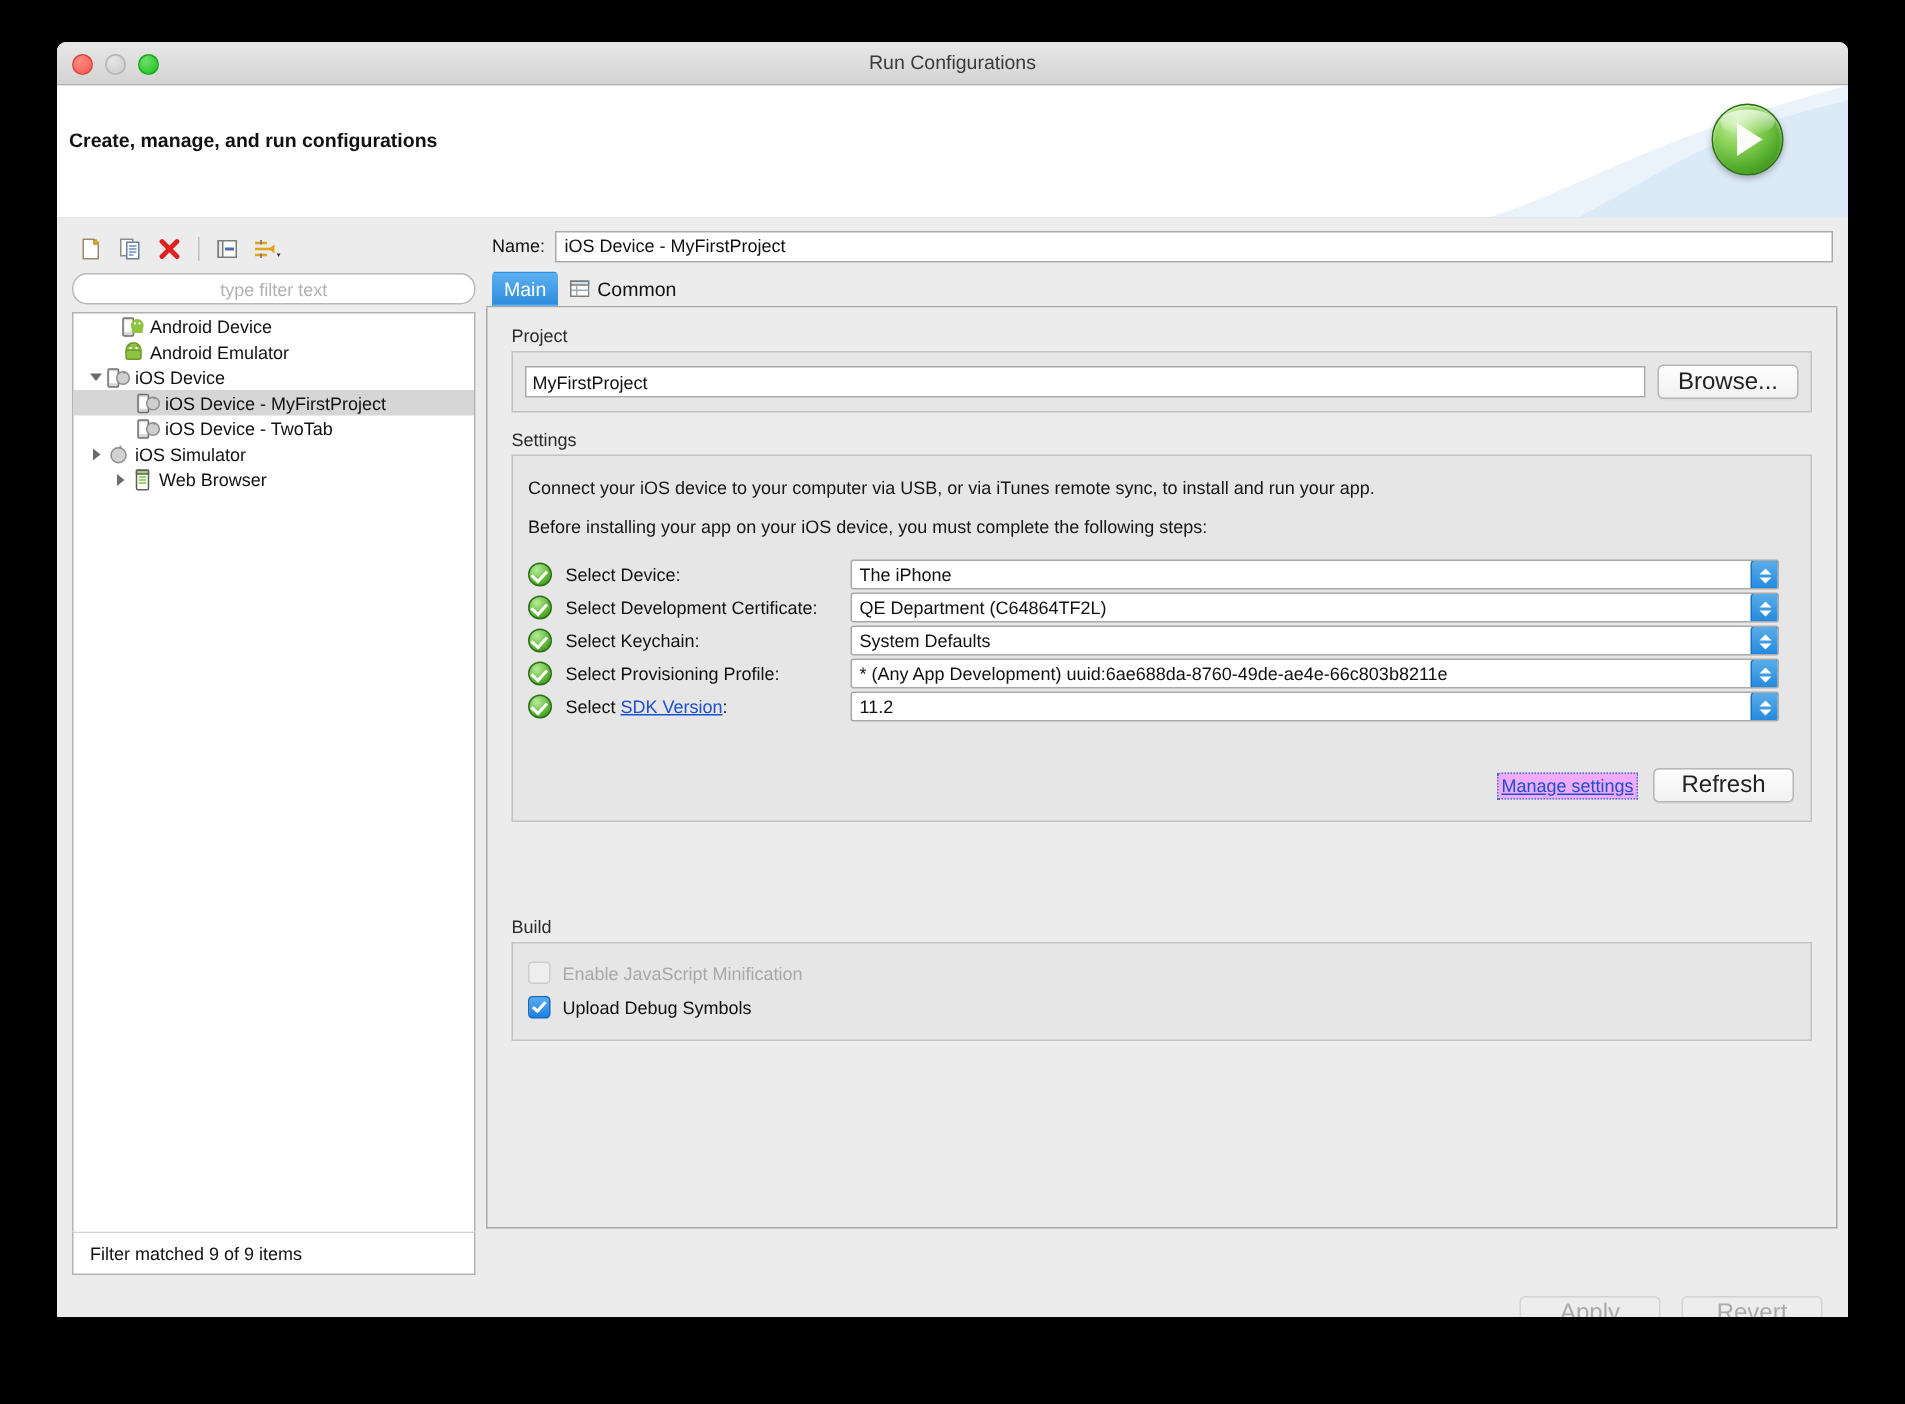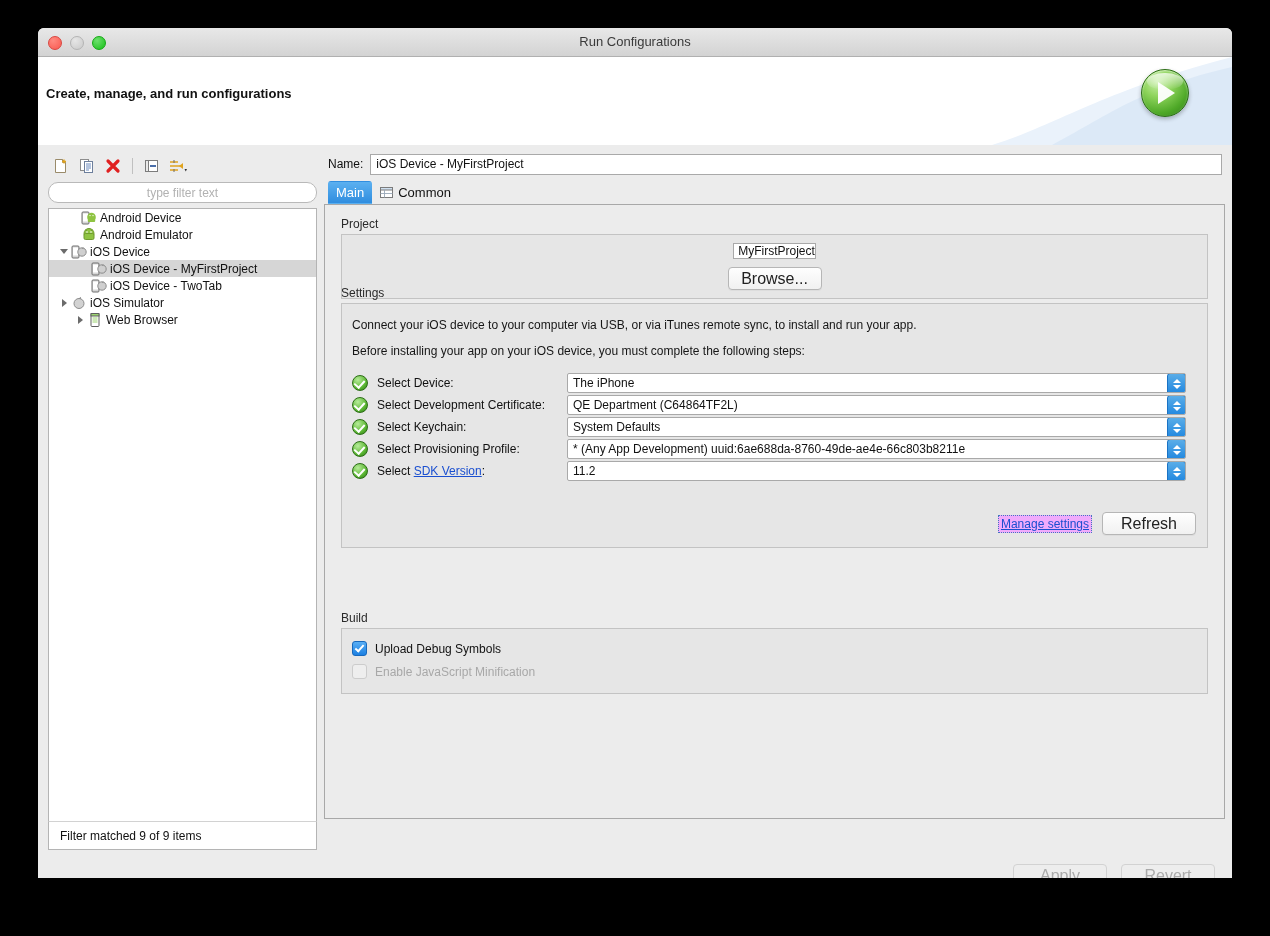--- a/index.html
+++ b/index.html
@@ -236,21 +236,21 @@
   }
 
   .group { position: absolute; left: 16px; right: 16px; }
   .group-title { font-size: 12px; color: #2a2a2a; margin-bottom: 3px; }
   .group-box {
     border: 1px solid #c3c3c3;
     background: #e6e6e6;
     position: relative;
   }
 
-  .proj-row { display: flex; align-items: center; padding: 8px 8px; gap: 8px; flex-direction: column; }
+  .proj-row { display: flex; align-items: center; padding: 8px 8px; gap: 8px; }
   .text-input {
     flex: 1;
     height: 19px;
     background: #fff;
     border: 1px solid #a9a9a9;
     font-size: 12px;
     color: #111;
     display: flex; align-items: center;
     padding-left: 4px;
   }
@@ -653,26 +653,26 @@
               <div class="btn">Refresh</div>
             </div>
 
           </div>
         </div>
 
         <div class="group" style="top:406px;">
           <div class="group-title">Build</div>
           <div class="group-box" style="padding:8px 0 10px 0;">
             <div class="cb-row">
+              <div class="cbox disabled"></div>
+              <div class="cb-label disabled">Enable JavaScript Minification</div>
+            </div>
+            <div class="cb-row">
               <div class="cbox checked"></div>
               <div class="cb-label">Upload Debug Symbols</div>
-            </div>
-            <div class="cb-row">
-              <div class="cbox disabled"></div>
-              <div class="cb-label disabled">Enable JavaScript Minification</div>
             </div>
           </div>
         </div>
 
       </div>
 
       <div class="bottom-btns">
         <div class="btn disabled">Apply</div>
         <div class="btn disabled">Revert</div>
       </div>

